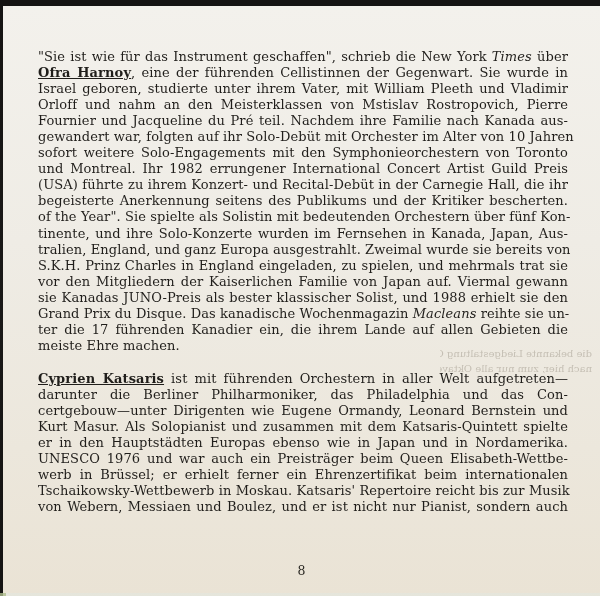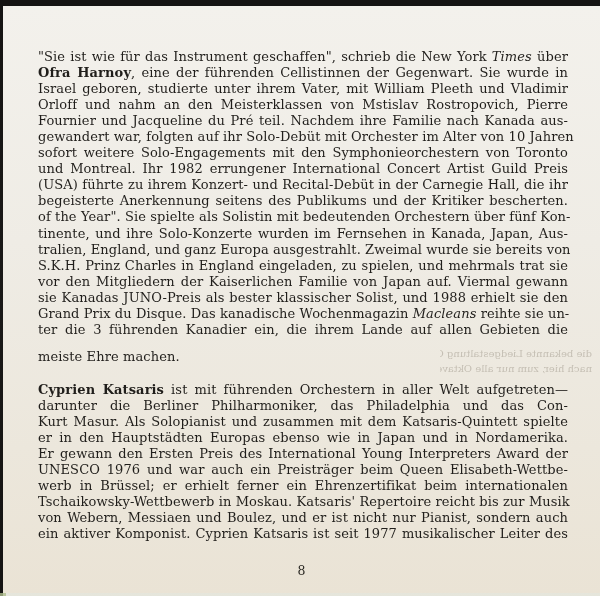--- a/index.html
+++ b/index.html
@@ -54,23 +54,22 @@
   .text-line {
     height: 16.05px;
     line-height: 16.05px;
     white-space: nowrap;
     text-align: justify;
     text-align-last: justify;
   }
   .text-line.last {
     text-align: left;
     text-align-last: left;
-    margin-top: 11px;
   }
-  .text-line strong { font-weight: 700; }
+  .text-line strong { font-weight: 700; text-decoration: underline; }
   .text-line em { font-style: italic; margin-top: 6px; }
   .page-number {
     position: absolute;
     left: 0;
     right: 0;
     top: 557px;
     text-align: center;
     font-size: 12.5px;
     color: #2a2823;
   }
@@ -106,34 +105,33 @@
         <div class="text-line">und Montreal. Ihr 1982 errungener International Concert Artist Guild Preis</div>
         <div class="text-line">(USA) führte zu ihrem Konzert- und Recital-Debüt in der Carnegie Hall, die ihr</div>
         <div class="text-line">begeisterte Anerkennung seitens des Publikums und der Kritiker bescherten.</div>
         <div class="text-line">of the Year". Sie spielte als Solistin mit bedeutenden Orchestern über fünf Kon-</div>
         <div class="text-line">tinente, und ihre Solo-Konzerte wurden im Fernsehen in Kanada, Japan, Aus-</div>
         <div class="text-line">tralien, England, und ganz Europa ausgestrahlt. Zweimal wurde sie bereits von</div>
         <div class="text-line">S.K.H. Prinz Charles in England eingeladen, zu spielen, und mehrmals trat sie</div>
         <div class="text-line">vor den Mitgliedern der Kaiserlichen Familie von Japan auf. Viermal gewann</div>
         <div class="text-line">sie Kanadas JUNO-Preis als bester klassischer Solist, und 1988 erhielt sie den</div>
         <div class="text-line">Grand Prix du Disque. Das kanadische Wochenmagazin <em>Macleans</em> reihte sie un-</div>
-        <div class="text-line">ter die 3 führenden Kanadier ein, die ihrem Lande auf allen Gebieten die</div>
+        <div class="text-line">ter die 17 führenden Kanadier ein, die ihrem Lande auf allen Gebieten die</div>
         <div class="text-line last">meiste Ehre machen.</div>
       </div>
       <div class="paragraph">
         <div class="text-line"><strong>Cyprien Katsaris</strong> ist mit führenden Orchestern in aller Welt aufgetreten—</div>
         <div class="text-line">darunter die Berliner Philharmoniker, das Philadelphia und das Con-</div>
+        <div class="text-line">certgebouw—unter Dirigenten wie Eugene Ormandy, Leonard Bernstein und</div>
         <div class="text-line">Kurt Masur. Als Solopianist und zusammen mit dem Katsaris-Quintett spielte</div>
         <div class="text-line">er in den Hauptstädten Europas ebenso wie in Japan und in Nordamerika.</div>
-        <div class="text-line">Er gewann den Ersten Preis des International Young Interpreters Award der</div>
         <div class="text-line">UNESCO 1976 und war auch ein Preisträger beim Queen Elisabeth-Wettbe-</div>
         <div class="text-line">werb in Brüssel; er erhielt ferner ein Ehrenzertifikat beim internationalen</div>
         <div class="text-line">Tschaikowsky-Wettbewerb in Moskau. Katsaris' Repertoire reicht bis zur Musik</div>
         <div class="text-line">von Webern, Messiaen und Boulez, und er ist nicht nur Pianist, sondern auch</div>
-        <div class="text-line">ein aktiver Komponist. Cyprien Katsaris ist seit 1977 musikalischer Leiter des</div>
       </div>
     </div>
   <div class="bleed-through">
       <div>die bekannte Liedgestaltung Ofra Harnoy spielt</div>
       <div>nach hier, zum nur alle Oktave tiefer genutzt. Diese</div>
     </div>
   <div class="page-number">8</div>
 </div>
 <div class="edge-left"></div>
 <div class="edge-bottom"></div>

